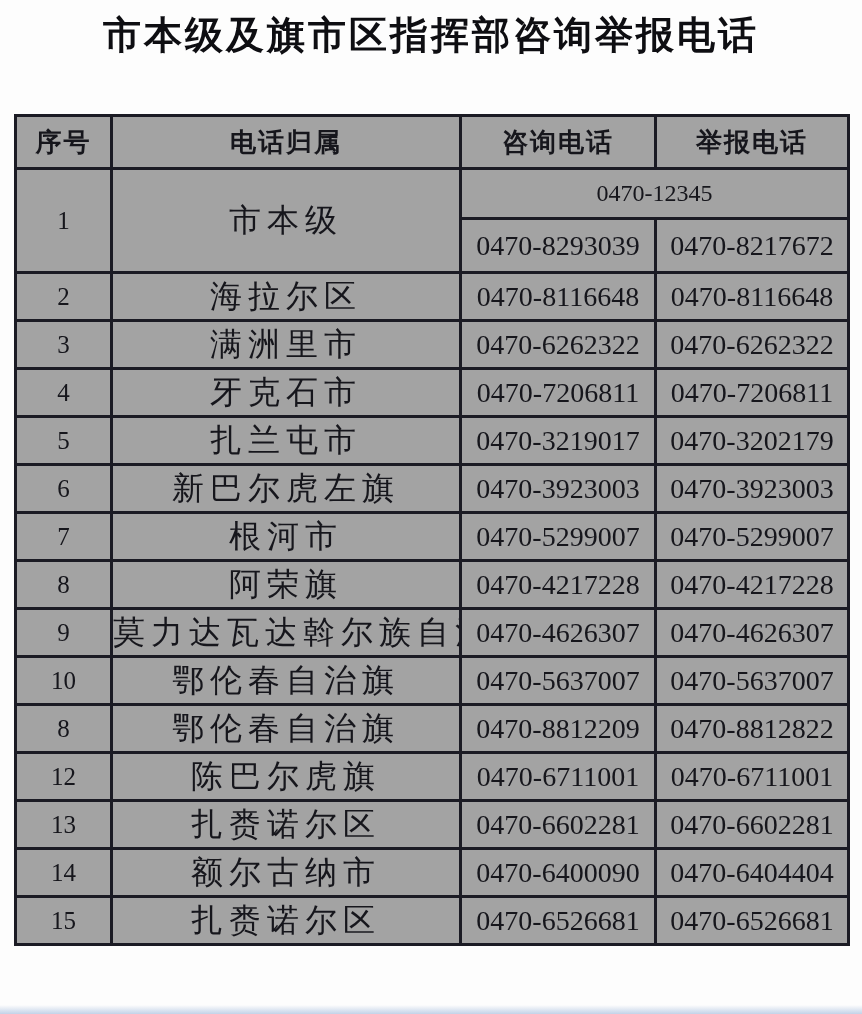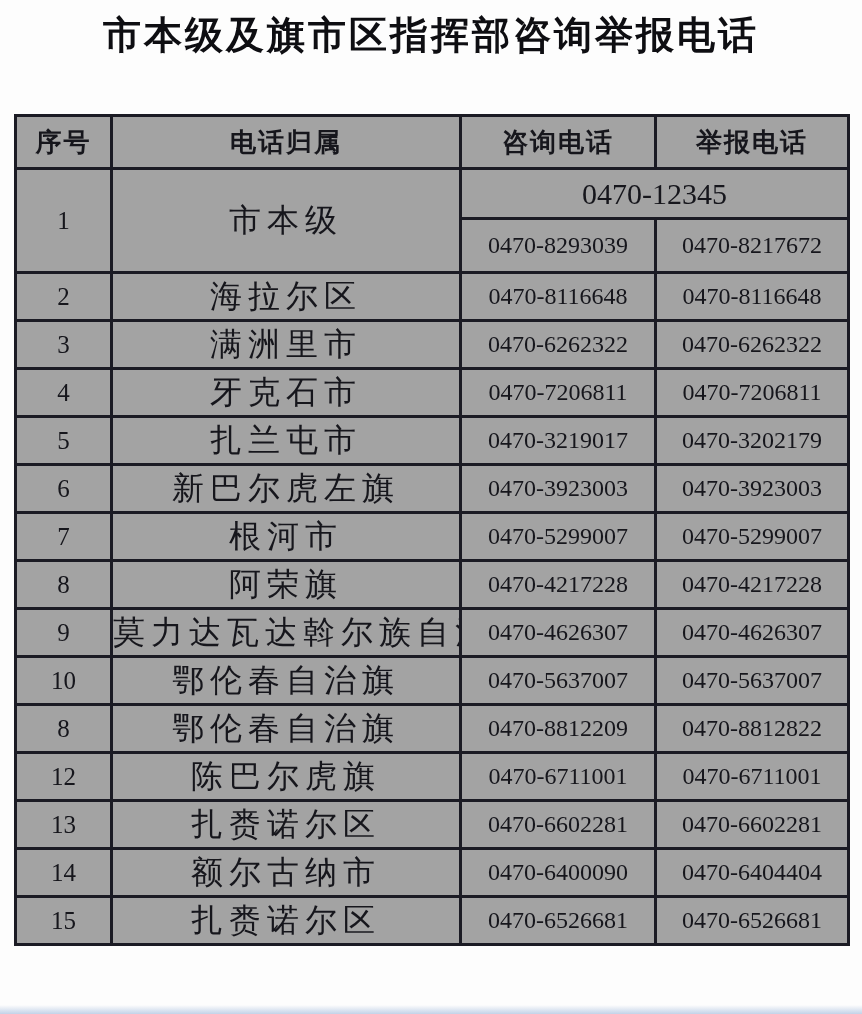--- a/index.html
+++ b/index.html
@@ -46,22 +46,22 @@
     height: 50px;
     font-size: 26px;
     font-weight: 600;
     letter-spacing: 2px;
   }
   tr.merged-top { height: 50px; }
   tr.merged-bottom { height: 54px; }
   tr.data-row { height: 48px; }
   td.no-cell { font-size: 25px; }
   td.owner-cell { font-size: 32px; letter-spacing: 6px; }
-  td.phone-cell { font-size: 24px; }
-  td.hotline-cell { font-size: 30px; }
+  td.phone-cell { font-size: 28px; }
+  td.hotline-cell { font-size: 24px; }
   .bottom-tint {
     position: absolute;
     left: 0;
     bottom: 0;
     width: 100%;
     height: 9px;
     background: linear-gradient(to bottom, rgba(201,215,234,0), #c3d2e8);
   }
 </style>
 </head>

